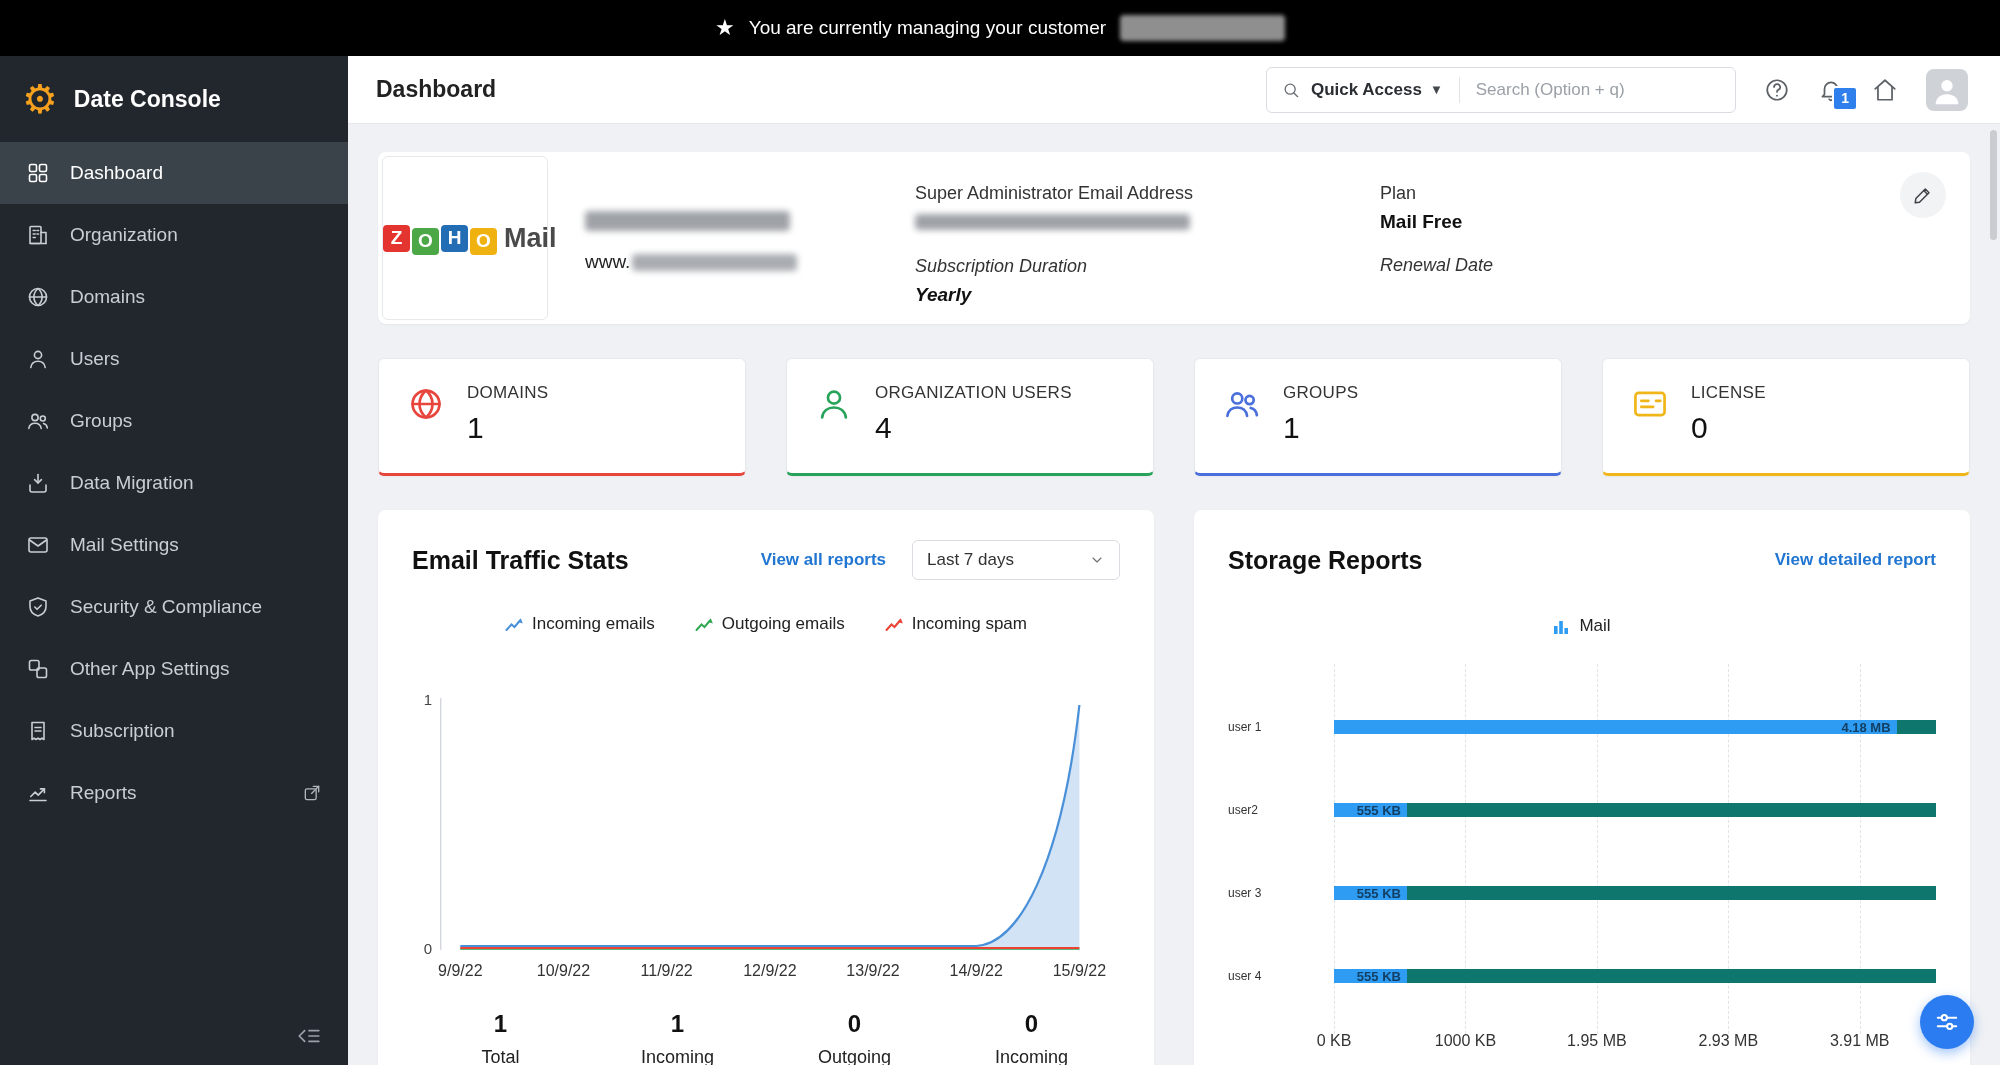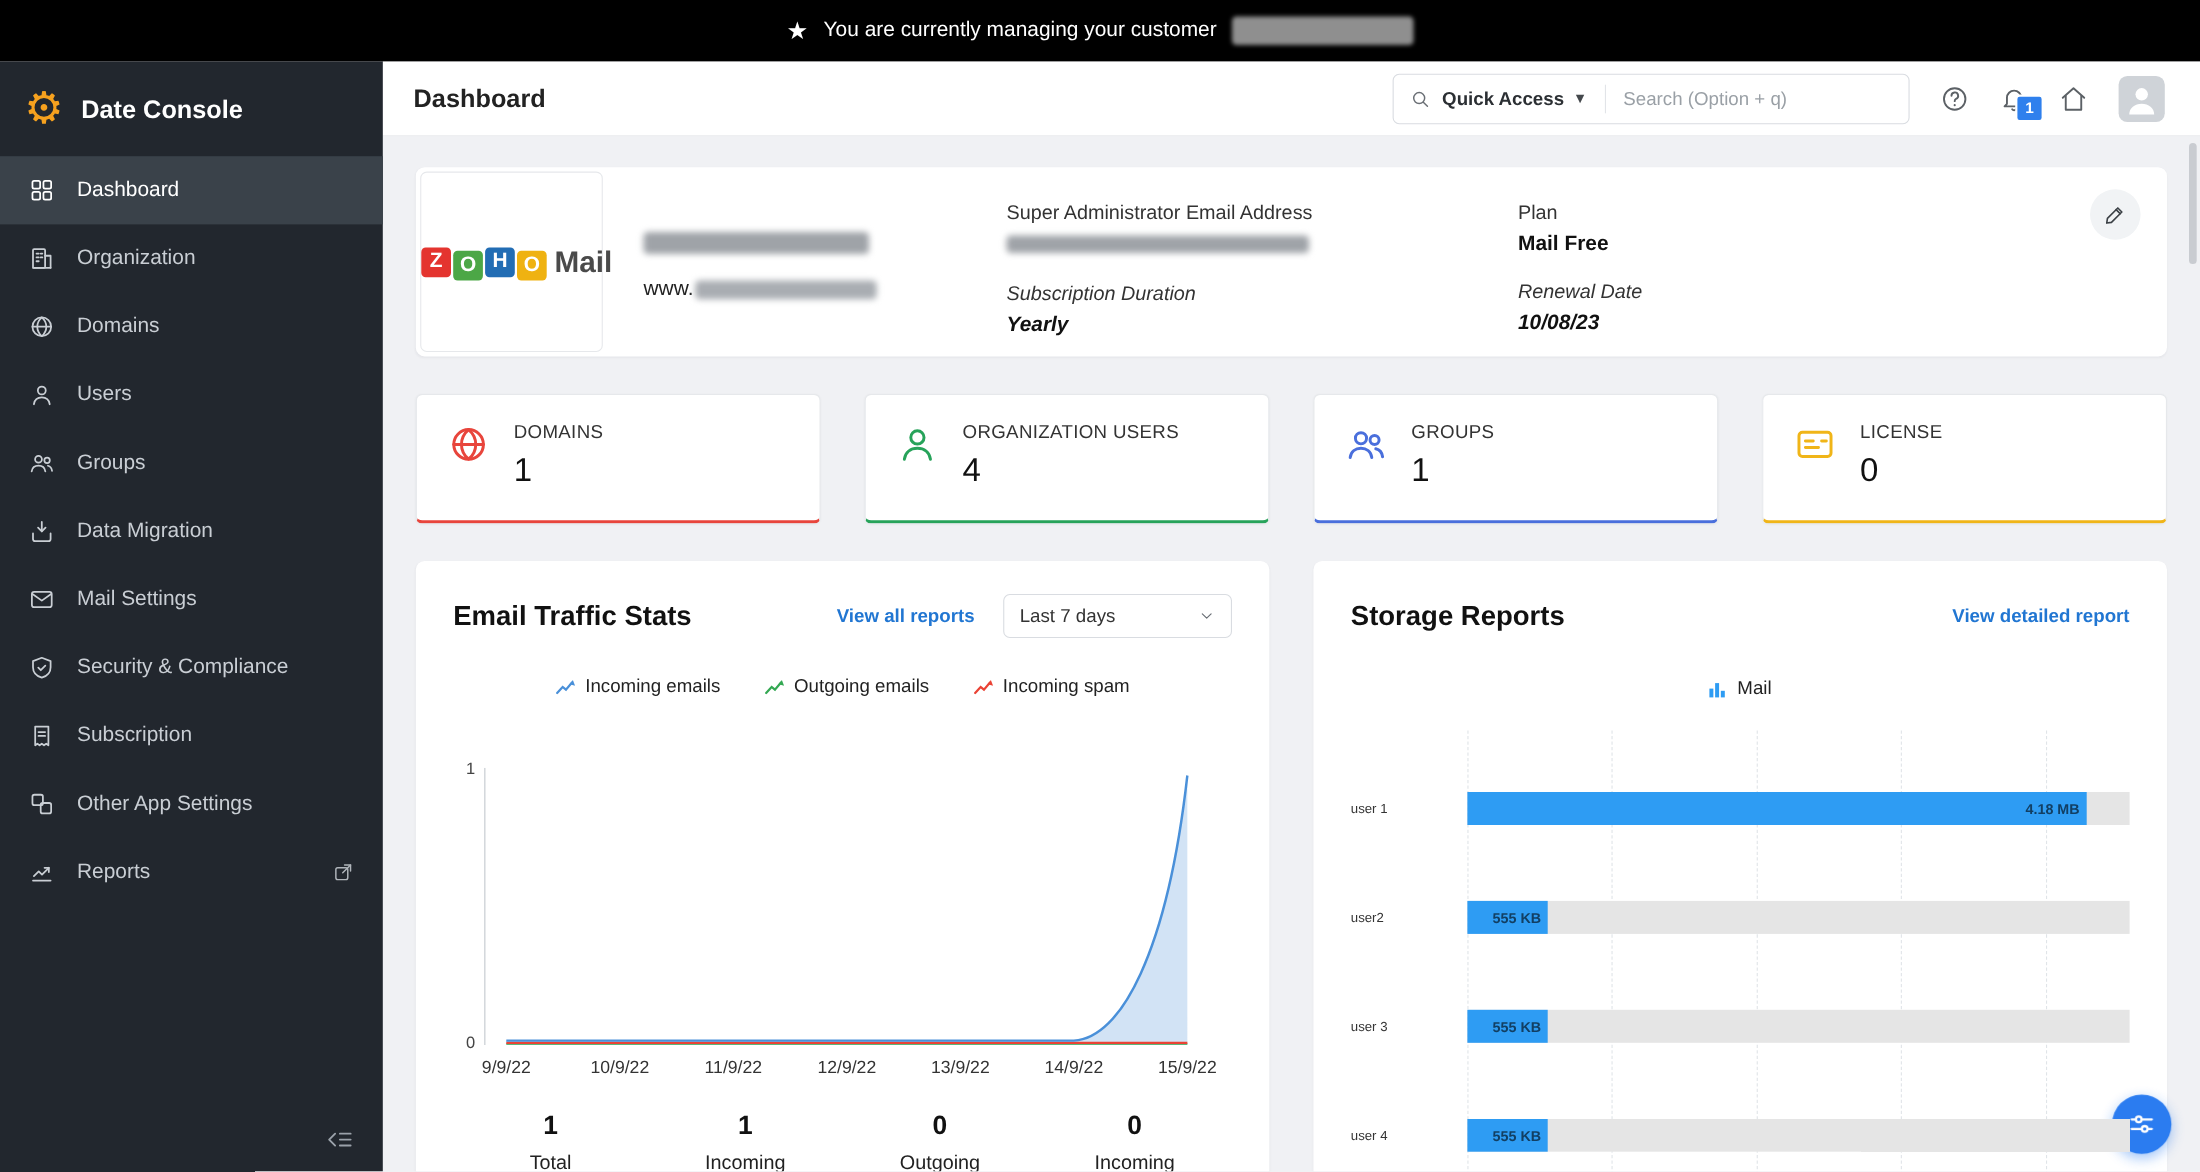--- a/index.html
+++ b/index.html
@@ -104,21 +104,21 @@
   .summary-value { font-size:24px; font-weight:bold; color:#111; }
   .summary-label { font-size:18px; color:#222; margin-top:9px; }
 
   
   .mail-legend { display:flex; justify-content:center; gap:9px; margin-top:36px; align-items:center; font-size:17px; color:#222; }
   .bars-area { margin-top:84px; position:relative; }
   .grid-layer { position:absolute; left:106px; right:0; top:-56px; bottom:20px; z-index:0; }
   .grid-line { position:absolute; top:0; bottom:0; border-left:1px dashed #e0e4e8; }
   .bar-row { display:flex; align-items:center; margin-bottom:69px; position:relative; z-index:1; }
   .bar-cat { width:92px; margin-right:14px; font-size:12px; color:#333; flex:none; }
-  .bar-track { flex:1; height:30px; background:#e5e5e5; position:relative; }
+  .bar-track { flex:1; height:14px; background:#0f766e; position:relative; }
   .bar-fill { position:absolute; left:0; top:0; height:100%; background:#2e9cf3; display:flex; align-items:center; justify-content:flex-end; }
   .bar-val { font-size:13px; font-weight:bold; color:#123f63; padding-right:6px; white-space:nowrap; }
   .ticks-row { position:relative; margin-left:106px; height:22px; margin-top:-20px; font-size:16px; color:#333; z-index:1; }
   .tick-lab { position:absolute; transform:translateX(-50%); white-space:nowrap; }
 
   
   .fab { position:fixed; right:26px; bottom:16px; width:54px; height:54px; border-radius:50%; background:#2b7cf0; border:none; display:grid; place-items:center; cursor:pointer; box-shadow:0 4px 12px rgba(43,124,240,.45); }
   .fab svg { width:26px; height:26px; }
   .scroll-hint { position:fixed; right:3px; top:130px; width:7px; height:110px; border-radius:4px; background:#c9ccd1; }
 </style>
@@ -214,34 +214,34 @@
             <svg class="i" viewBox="0 0 24 24">
               <path d="M12 3l8 3v5.5c0 4.8-3.3 8.1-8 9.5-4.7-1.4-8-4.7-8-9.5V6z"></path>
               <path d="M8.8 12l2.3 2.3 4.1-4.1"></path>
             </svg>
           </span>
           <span class="nav-label">Security &amp; Compliance</span>
         </div>
         <div class="nav-item">
           <span class="nav-icon">
             <svg class="i" viewBox="0 0 24 24">
+              <rect x="3.5" y="3.5" width="9.5" height="9.5" rx="1.8"></rect>
+              <rect x="11" y="11" width="9.5" height="9.5" rx="1.8"></rect>
+            </svg>
+          </span>
+          <span class="nav-label">Other App Settings</span>
+        </div>
+        <div class="nav-item">
+          <span class="nav-icon">
+            <svg class="i" viewBox="0 0 24 24">
               <path d="M6 3.5h12V20.5l-2-1.4-2 1.4-2-1.4-2 1.4-2-1.4-2 1.4z"></path>
               <path d="M9 8.5h6M9 12h6"></path>
             </svg>
           </span>
           <span class="nav-label">Subscription</span>
-        </div>
-        <div class="nav-item">
-          <span class="nav-icon">
-            <svg class="i" viewBox="0 0 24 24">
-              <rect x="3.5" y="3.5" width="9.5" height="9.5" rx="1.8"></rect>
-              <rect x="11" y="11" width="9.5" height="9.5" rx="1.8"></rect>
-            </svg>
-          </span>
-          <span class="nav-label">Other App Settings</span>
         </div>
         <div class="nav-item">
           <span class="nav-icon">
             <svg class="i" viewBox="0 0 24 24">
               <path d="M4 19.5h16"></path>
               <path d="M4.8 15.5l4.4-4.4 3 3 6.2-6.2"></path>
               <path d="M14.5 7.9h3.9v3.9"></path>
             </svg>
           </span>
           <span class="nav-label">Reports</span>
@@ -338,21 +338,20 @@
             <div class="field-value">Yearly</div>
           </div>
         </div>
         <div class="field-col c3">
           <div class="field-group">
             <div class="field-label">Plan</div>
             <div class="field-value">Mail Free</div>
           </div>
           <div class="field-group">
             <div class="field-label">Renewal Date</div>
-            <div class="field-value">10/08/23</div>
           </div>
         </div>
         <button class="edit-btn">
           <svg class="i" viewBox="0 0 24 24">
               <path d="M14.5 5.5l4 4L8.2 19.8 3.5 20.5l.7-4.7z"></path>
               <path d="M12.8 7.2l4 4"></path>
             </svg>
         </button>
       </section>
 

